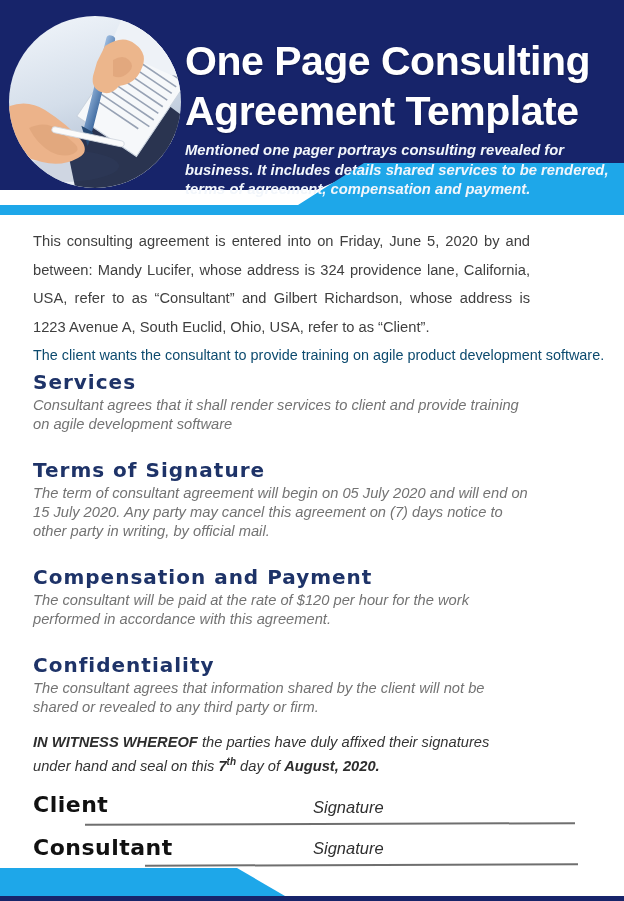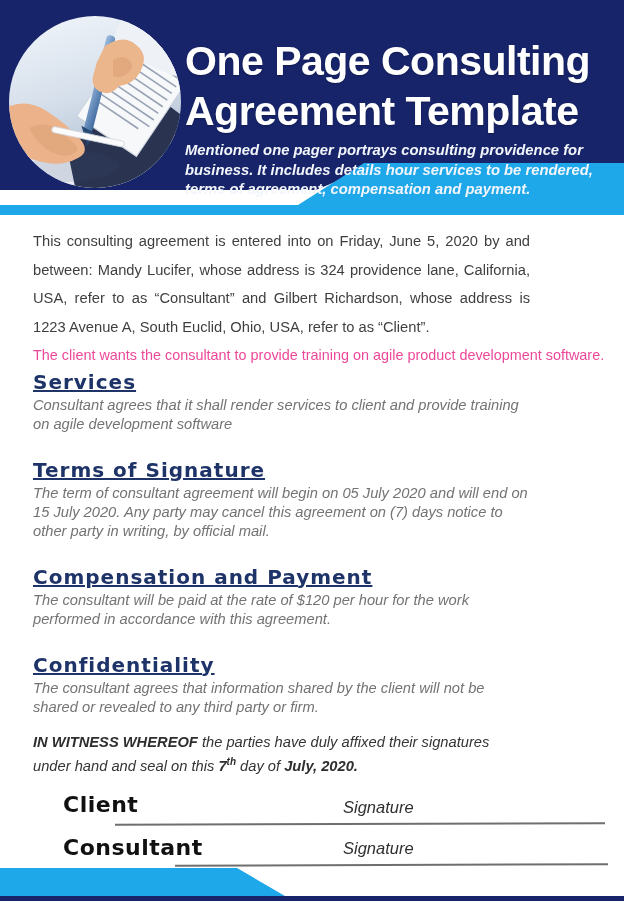--- a/index.html
+++ b/index.html
@@ -27,32 +27,32 @@
     text-shadow:0 1px 2px rgba(0,0,0,0.25);
   }
   .subtitle { margin-top:5px; }
   .subtitle span {
     display:block; white-space:nowrap; color:#f2f6fb;
     font-style:italic; font-weight:bold; font-size:14.8px; line-height:19.5px;
   }
   
   .main { position:absolute; top:215px; left:0; width:576px; padding:12px 46px 0 33px; }
   .intro1 { font-size:14.7px; line-height:28.5px; text-align:justify; color:#3f3f3f; }
-  .intro2 { font-size:14.4px; line-height:28.5px; white-space:nowrap; color:#ec4899; }
+  .intro2 { font-size:14.4px; line-height:28.5px; white-space:nowrap; color:#0c4a6e; }
   .sec h2 {
     font-family:"DejaVu Sans", sans-serif; font-weight:bold; font-size:20px;
-    line-height:22px; letter-spacing:1px; color:#1e3368; margin:25px 0 3px 0;text-decoration:underline;
+    line-height:22px; letter-spacing:1px; color:#1e3368; margin:25px 0 3px 0;
   }
   .sec:first-of-type h2 { margin-top:1px; }
   .sec p { font-style:italic; font-size:14.7px; line-height:19px; color:#737373; max-width:542px; }
   .witness { margin-top:16px; font-style:italic; font-size:14.7px; line-height:19.5px; color:#333333; max-width:545px; }
   .witness b { font-style:italic; color:#2e2e2e; }
   .witness sup { font-size:10px; }
   
-  .signatures { position:relative; margin-top:8px; height:100px;margin-left:30px; }
+  .signatures { position:relative; margin-top:8px; height:100px; }
   .sig-label {
     position:absolute; left:0; font-family:"DejaVu Sans", sans-serif;
     font-weight:bold; font-size:22px; letter-spacing:0.5px; color:#111111;
   }
   .sig-label.client { top:8px; }
   .sig-label.consultant { top:51px; }
   .sig-line { position:absolute; height:2px; background:#6f6f6f; }
   .sig-line.client { left:52px; width:490px; top:39px; transform:rotate(-0.2deg); }
   .sig-line.consultant { left:112px; width:433px; top:80px; transform:rotate(-0.2deg); }
   .sig-word {
@@ -122,22 +122,22 @@
         <path d="M-12 96 q26 -16 48 -2 q22 14 36 30 q9 12 -3 18 q-16 9 -36 4 q-28 -7 -45 -20 z" fill="#ecb38a"></path>
         <path d="M20 112 q16 -8 30 2 l16 14 q6 6 -2 10 q-10 4 -22 -2 q-14 -8 -22 -24 z" fill="#e2a87e"></path>
         <rect x="42" y="118" width="74" height="6" rx="3" fill="#fbfbfb" stroke="#cfd6de" stroke-width="0.8" transform="rotate(12 80 121)"></rect>
       </g>
     </svg>
 
     <div class="title-block">
       <span class="title-line">One Page Consulting</span>
       <span class="title-line">Agreement Template</span>
       <div class="subtitle">
-        <span>Mentioned one pager portrays consulting providence for</span>
-        <span>business. It includes details hour services to be rendered,</span>
+        <span>Mentioned one pager portrays consulting revealed for</span>
+        <span>business. It includes details shared services to be rendered,</span>
         <span>terms of agreement, compensation and payment.</span>
       </div>
     </div>
   </div>
 
   <div class="main">
     <p class="intro1">This consulting agreement is entered into on Friday, June 5, 2020 by and between: Mandy Lucifer, whose address is 324 providence lane, California, USA, refer to as “Consultant” and Gilbert Richardson, whose address is 1223 Avenue A, South Euclid, Ohio, USA, refer to as “Client”.</p>
     <p class="intro2">The client wants the consultant  to provide training on agile product development software.</p>
 
     <div class="sec">
@@ -153,21 +153,21 @@
     <div class="sec">
       <h2>Compensation and Payment</h2>
       <p>The consultant will  be paid at the rate of  $120 per hour for the work  performed in accordance with  this agreement.</p>
     </div>
 
     <div class="sec">
       <h2>Confidentiality</h2>
       <p>The consultant agrees that information shared by the client will  not be shared or revealed to any third party or firm.</p>
     </div>
 
-    <p class="witness"><b>IN WITNESS WHEREOF</b><span> the parties have duly affixed their signatures under hand and seal on this </span><b>7</b><sup><b>th</b></sup><span> day of </span><b>July, 2020.</b></p>
+    <p class="witness"><b>IN WITNESS WHEREOF</b><span> the parties have duly affixed their signatures under hand and seal on this </span><b>7</b><sup><b>th</b></sup><span> day of </span><b>August, 2020.</b></p>
 
     <div class="signatures">
       <span class="sig-label client">Client</span>
       <span class="sig-word client">Signature</span>
       <div class="sig-line client"></div>
 
       <span class="sig-label consultant">Consultant</span>
       <span class="sig-word consultant">Signature</span>
       <div class="sig-line consultant"></div>
     </div>

